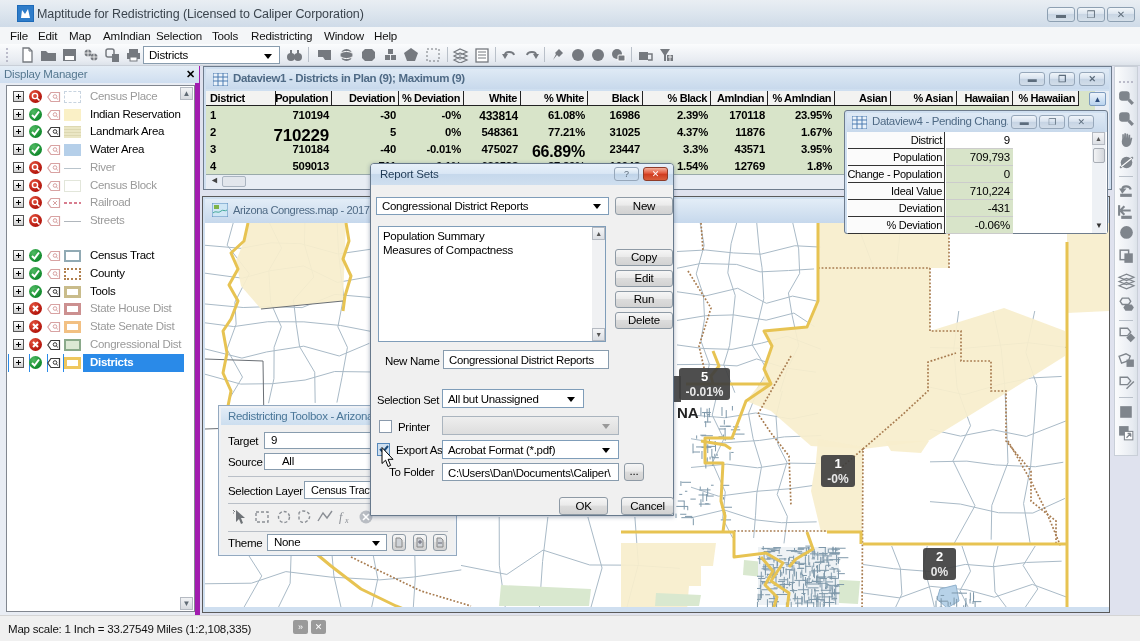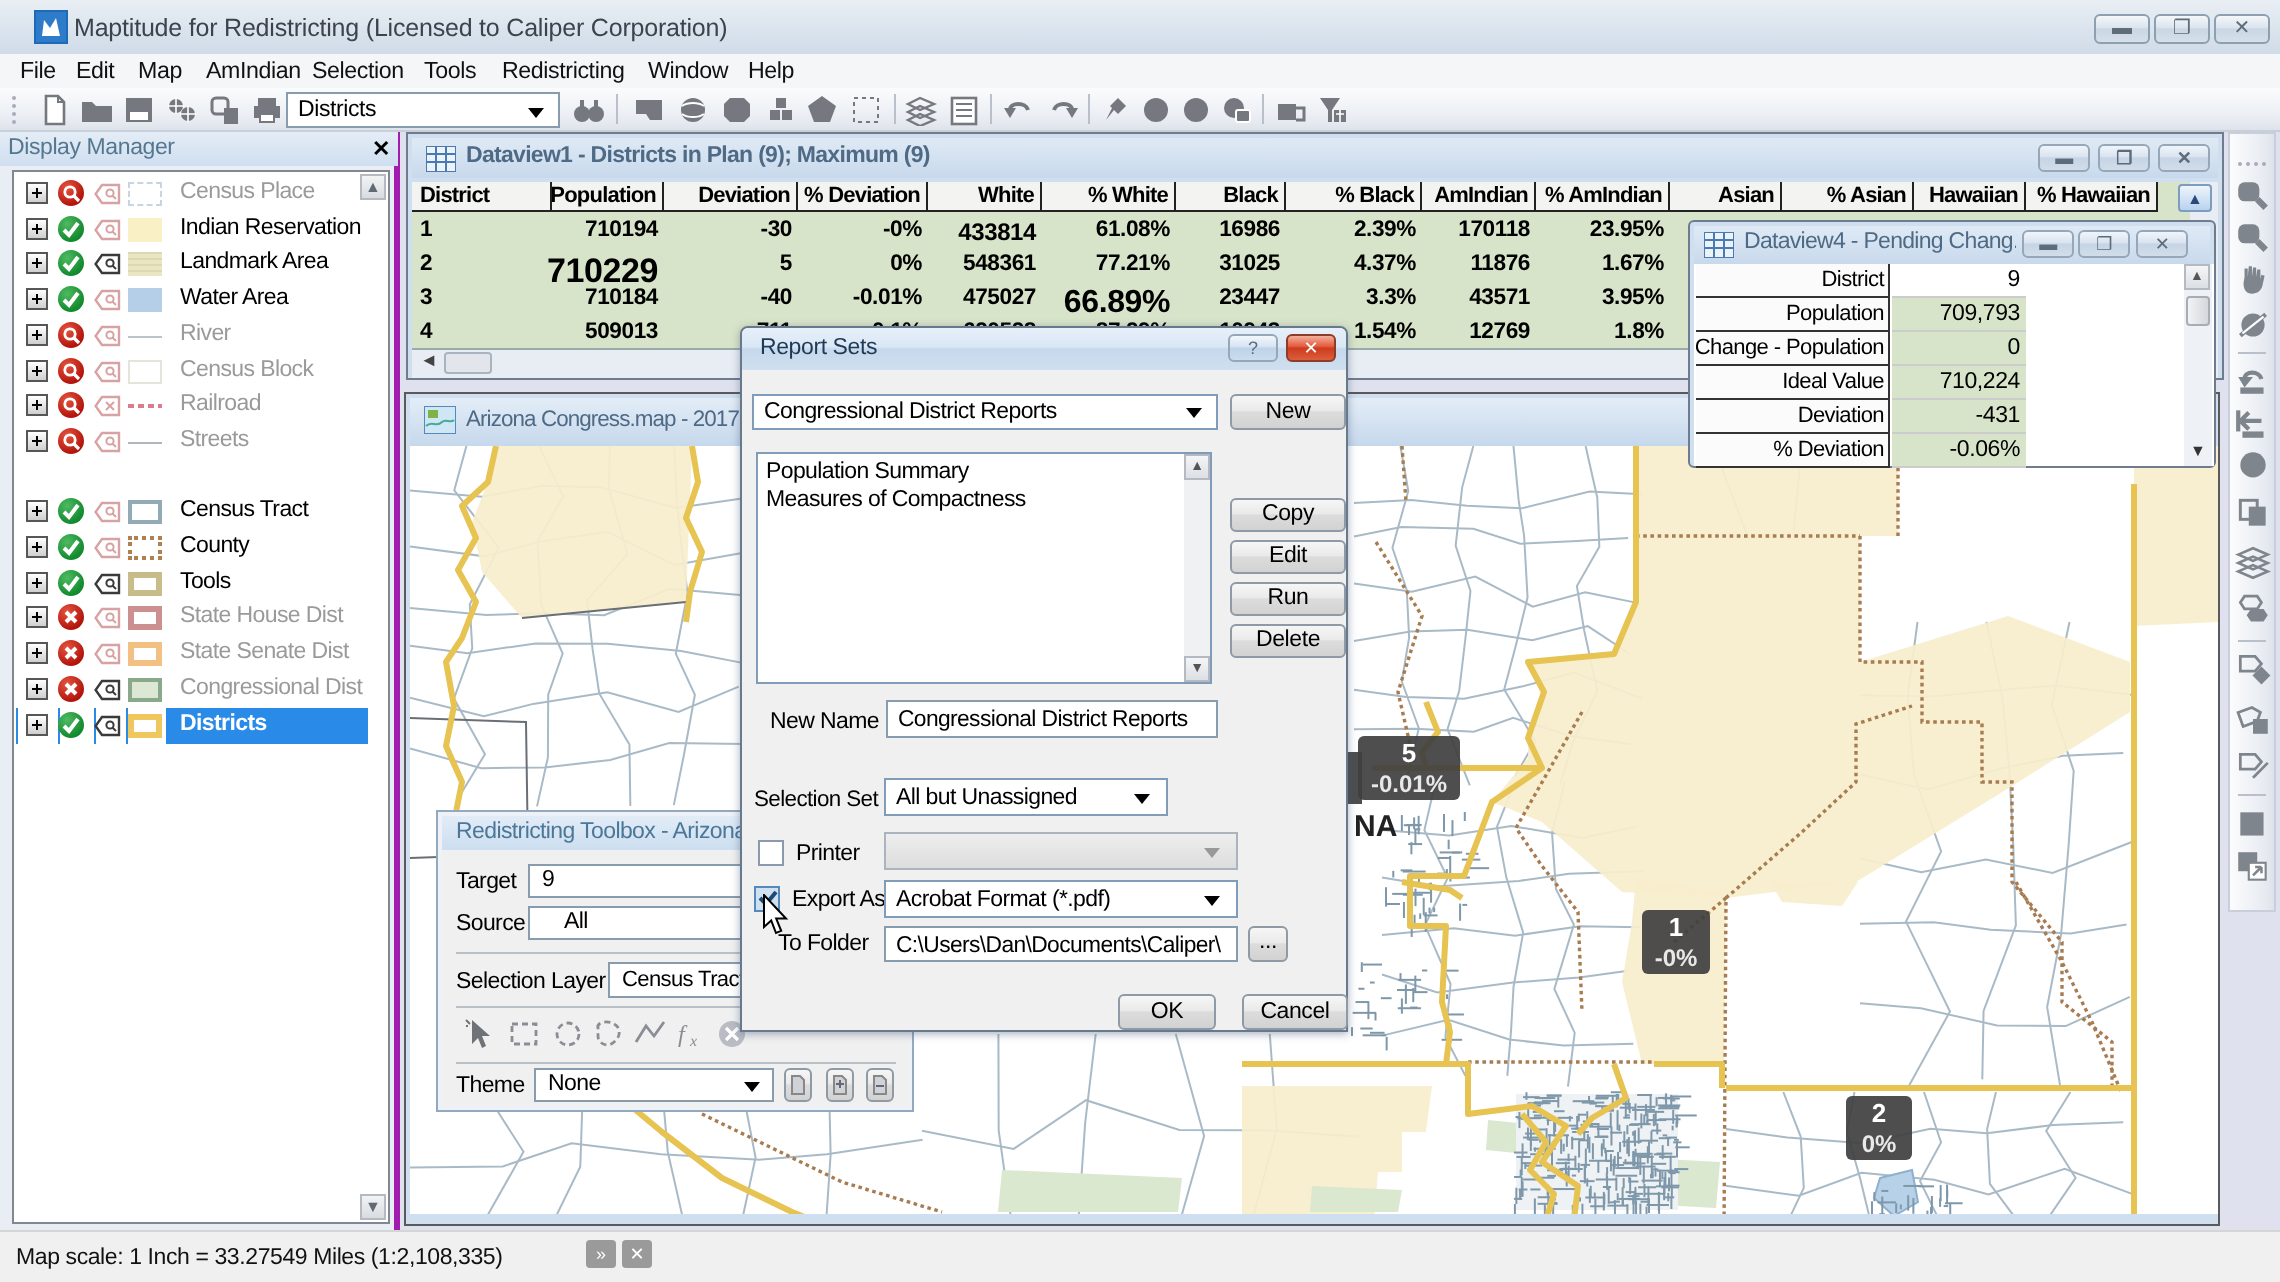--- a/index.html
+++ b/index.html
@@ -25,21 +25,21 @@
 .tbsep { position:absolute; top:3px; width:1px; height:15px; background:#b9c0c9; }
 .tbi { position:absolute; top:3px; }
 #districts-combo { left:143px; top:2px; width:137px; height:18px; background:#fff; border:1px solid #889cae; font-size:11.5px; letter-spacing:-0.2px; }
 #districts-combo .t { position:absolute; left:5px; top:2px; color:#000; }
 
 
 #statusbar { left:0; top:615px; width:1140px; height:26px; background:#f0f0f0; border-top:1px solid #d5d5d5; }
 #statusbar .txt { position:absolute; left:8px; top:7px; font-size:11.5px; letter-spacing:-0.2px; color:#111; }
 
 
-#dm { left:0; top:66px; width:200px; height:549px; background:#e9edf4; border-right:3px solid #a21caf; }
+#dm { left:0; top:66px; width:200px; height:549px; background:#e9edf4; border-right:5px solid #a21caf; }
 #dm-title { position:absolute; left:0; top:0; width:199px; height:17px;
   background:linear-gradient(180deg,#e4edf6,#cfdef0); font-size:11.5px; letter-spacing:-0.2px; color:#55778f; }
 #dm-tree { position:absolute; left:6px; top:19px; width:189px; height:527px; background:#fff; border:1px solid #828790; }
 .trow { position:absolute; left:1px; width:172px; height:18px; font-size:11.5px; letter-spacing:-0.3px; }
 .trow .lbl { position:absolute; left:82px; top:2px; white-space:nowrap; }
 .off .lbl { color:#9a9a9a; }
 .on .lbl { color:#000; }
 .plus { position:absolute; left:5px; top:3px; width:11px; height:11px; border:1px solid #565656; background:linear-gradient(180deg,#fff,#cfcfcf); }
 .plus:before { content:""; position:absolute; left:2px; top:4px; width:5px; height:1px; background:#000; }
 .plus:after { content:""; position:absolute; left:4px; top:2px; width:1px; height:5px; background:#000; }

